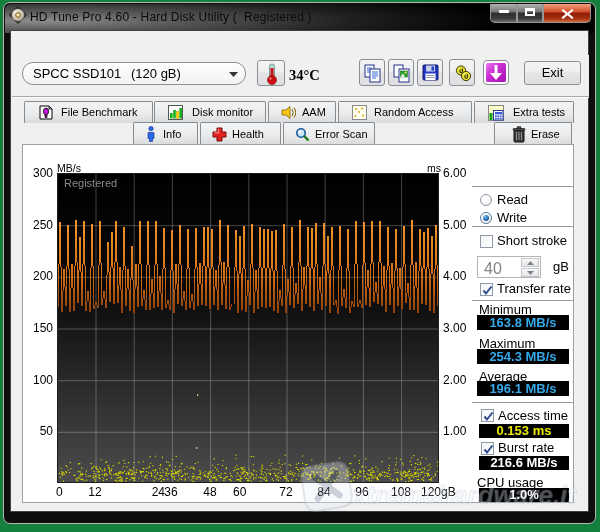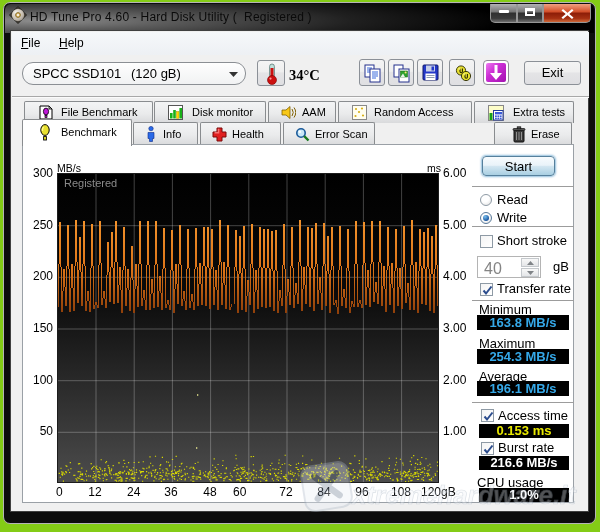--- a/index.html
+++ b/index.html
@@ -1,18 +1,18 @@
 <!DOCTYPE html>
 <html><head>
 <meta charset="utf-8">
 <style>
 *{margin:0;padding:0;box-sizing:border-box}
 html,body{width:600px;height:532px;background:#000;overflow:hidden;
   font-family:"Liberation Sans",sans-serif;}
-#scr{position:relative;width:600px;height:532px;background:#84cc16;}
+#scr{position:relative;width:600px;height:532px;background:#15803d;}
 .abs{position:absolute;}
 
 
 #win{position:absolute;left:3px;top:2px;width:593px;height:522px;
   border-radius:7px;background:#0d0d0d;border:1px solid #b5b5b5;
 }
 #titlebar{position:absolute;left:1px;top:1px;width:589px;height:29px;
   border-radius:6px 6px 0 0;
   background:radial-gradient(120% 170% at 6% 58%, #8e8e8e 0%, #5c5c5c 18%, #202020 44%, #000 66%);
 }
@@ -91,24 +91,20 @@
       <div id="btn-max" class="capbtn">
           <div class="capglyph" style="left:7px;top:4px;width:10px;height:8px;border:2px solid #fff;border-top-width:3px;background:transparent"></div>
         </div>
       <div id="btn-close" class="capbtn">
           <svg class="abs" style="left:17px;top:4px" width="13" height="12" viewBox="0 0 13 12">
             <path d="M2 1 L6.5 4.7 L11 1 L12.5 2.5 L8.3 6 L12.5 9.5 L11 11 L6.5 7.3 L2 11 L0.5 9.5 L4.7 6 L0.5 2.5 Z" fill="#fff"></path>
           </svg>
         </div>
     </div>
     <div id="client">
-      <div id="menubar">
-        <div class="menuitem" style="left:9px"><span style="text-decoration:underline">F</span>ile</div>
-        <div class="menuitem" style="left:47px"><span style="text-decoration:underline">H</span>elp</div>
-      </div>
       <div id="toolbar"></div>
       <div id="combo">
         <span class="abs" style="left:10px;top:3px">SPCC SSD101</span>
         <span class="abs" style="left:108px;top:3px">(120&nbsp;gB)</span>
         <svg class="abs" style="right:7px;top:9px" width="9" height="6">
             <polygon points="0,0 9,0 4.5,5" fill="#333"></polygon>
           </svg>
       </div>
 
       <div class="btn" style="left:246px;top:29px;width:28px;height:26px">
@@ -270,47 +266,39 @@
           <rect x="5.2" y="0.8" width="3.6" height="2" fill="#555" stroke="#111" stroke-width="0.7"></rect>
           <g stroke="#909090" stroke-width="1">
               <line x1="4.5" y1="6" x2="4.5" y2="14"></line>
               <line x1="7" y1="6" x2="7" y2="14"></line>
               <line x1="9.5" y1="6" x2="9.5" y2="14"></line>
             </g>
         </svg>
         <span class="lbl" style="left:36px;top:5px">Erase</span>
       </div>
 
-      <div class="tab" style="left:11px;top:88px;width:110px;height:27px;background:#fff;z-index:5">
-        <svg class="abs" style="left:16px;top:4px" width="12" height="18" viewBox="0 0 12 18">
-          <ellipse cx="6" cy="6" rx="4.2" ry="5.4" fill="#e8e030" stroke="#000" stroke-width="1"></ellipse>
-          <path d="M4.5 3 q-1.5 1.5 -1 4" stroke="#fffa90" stroke-width="1.4" fill="none"></path>
-          <rect x="4.6" y="12.6" width="2.8" height="3.4" fill="#e8e030" stroke="#000" stroke-width="0.9"></rect>
-        </svg>
-        <span class="lbl" style="left:38px;top:6px">Benchmark</span>
-      </div>
       <div id="page">
 
       <div class="axlbl" style="left:34px;top:17px;font-size:10.5px">MB/s</div>
       <div class="axlbl" style="left:404px;top:17px;font-size:10.5px">ms</div>
       <div class="axlbl" style="left:2px;top:21px;width:28px;text-align:right">300</div>
       <div class="axlbl" style="left:2px;top:73px;width:28px;text-align:right">250</div>
       <div class="axlbl" style="left:2px;top:124px;width:28px;text-align:right">200</div>
       <div class="axlbl" style="left:2px;top:176px;width:28px;text-align:right">150</div>
       <div class="axlbl" style="left:2px;top:228px;width:28px;text-align:right">100</div>
       <div class="axlbl" style="left:2px;top:279px;width:28px;text-align:right">50</div>
       <div class="axlbl" style="left:420px;top:21px">6.00</div>
       <div class="axlbl" style="left:420px;top:73px">5.00</div>
       <div class="axlbl" style="left:420px;top:124px">4.00</div>
       <div class="axlbl" style="left:420px;top:176px">3.00</div>
       <div class="axlbl" style="left:420px;top:228px">2.00</div>
       <div class="axlbl" style="left:420px;top:279px">1.00</div>
       <div class="axlbl" style="left:33px;top:340px">0</div>
       <div class="axlbl" style="left:57px;top:340px;width:30px;text-align:center">12</div>
-      <div class="axlbl" style="left:104px;top:340px;width:30px;text-align:left">24</div>
+      <div class="axlbl" style="left:112px;top:340px;width:30px;text-align:right">24</div>
       <div class="axlbl" style="left:133px;top:340px;width:30px;text-align:center">36</div>
       <div class="axlbl" style="left:172px;top:340px;width:30px;text-align:center">48</div>
       <div class="axlbl" style="left:210px;top:340px;width:30px;text-align:left">60</div>
       <div class="axlbl" style="left:248px;top:340px;width:30px;text-align:center">72</div>
       <div class="axlbl" style="left:286px;top:340px;width:30px;text-align:center">84</div>
       <div class="axlbl" style="left:324px;top:340px;width:30px;text-align:center">96</div>
       <div class="axlbl" style="left:361px;top:340px;width:34px;text-align:center">108</div>
       <div class="axlbl" style="left:398px;top:340px">120gB</div>
       <div class="abs" style="left:34px;top:28px;width:382px;height:310px;border:1px solid #1c1c1c">
       <svg width="380" height="308" viewBox="0 0 380 308" style="display:block">
@@ -343,23 +331,20 @@
                 <line x1="0" y1="206.7" x2="380" y2="206.7"></line>
           <line x1="0" y1="258.3" x2="380" y2="258.3"></line>
         </g>
         <text x="6" y="13" font-family="Liberation Sans, sans-serif" font-size="11" fill="#8a8a8a">Registered</text>
         <path d="M0.5 90.4V133.1M1.5 47.6V90.4M2.5 47.6V93.0M3.5 93.0V138.4M4.5 116.7V138.4M5.5 95.0V116.7M6.5 95.0V113.3M7.5 113.3V131.6M8.5 91.5V131.6M9.5 51.4V91.5M10.5 51.4V94.9M11.5 94.9V138.4M12.5 114.1V138.4M13.5 89.8V114.1M14.5 89.8V113.6M15.5 113.6V137.3M16.5 91.8V137.3M17.5 46.2V91.8M18.5 46.2V87.8M19.5 87.8V129.3M20.5 96.2V129.3M21.5 63.0V96.2M22.5 63.0V97.6M23.5 97.6V132.2M24.5 89.6V132.2M25.5 47.1V89.6M26.5 47.1V91.8M27.5 91.8V136.5M28.5 126.5V136.5M29.5 116.5V126.5M30.5 116.5V127.2M31.5 127.2V137.9M32.5 94.0V137.9M33.5 50.0V94.0M34.5 50.0V92.4M35.5 92.4V134.8M36.5 131.2V134.8M37.5 127.7V131.2M38.5 127.7V131.0M39.5 131.0V134.3M40.5 90.6V134.3M41.5 46.9V90.6M42.5 46.9V88.7M43.5 88.7V130.6M44.5 123.7V130.6M45.5 116.8V123.7M46.5 116.8V125.3M47.5 125.3V133.8M48.5 100.7V133.8M49.5 67.6V100.7M50.5 67.6V98.0M51.5 98.0V128.4M52.5 92.9V128.4M53.5 57.5V92.9M54.5 57.5V93.5M55.5 93.5V129.6M56.5 88.4V129.6M57.5 47.3V88.4M58.5 47.3V88.3M59.5 88.3V129.2M60.5 111.1V129.2M61.5 93.0V111.1M62.5 93.0V116.0M63.5 116.0V139.1M64.5 95.9V139.1M65.5 52.7V95.9M66.5 52.7V92.4M67.5 92.4V132.2M68.5 113.8V132.2M69.5 95.4V113.8M70.5 95.4V116.0M71.5 116.0V136.5M72.5 104.2V136.5M73.5 71.8V104.2M74.5 71.8V105.5M75.5 105.5V139.3M76.5 114.8V139.3M77.5 90.2V114.8M78.5 90.2V111.5M79.5 111.5V132.8M80.5 90.0V132.8M81.5 47.1V90.0M82.5 47.1V89.5M83.5 89.5V131.9M84.5 123.7V131.9M85.5 115.6V123.7M86.5 115.6V125.6M87.5 125.6V135.6M88.5 91.2V135.6M89.5 46.7V91.2M90.5 46.7V91.1M91.5 91.1V135.5M92.5 120.0V135.5M93.5 104.5V120.0M94.5 104.5V119.4M95.5 119.4V134.3M96.5 90.7V134.3M97.5 47.1V90.7M98.5 47.1V89.9M99.5 89.9V132.7M100.5 117.2V132.7M101.5 101.6V117.2M102.5 101.6V118.8M103.5 118.8V135.9M104.5 94.8V135.9M105.5 53.6V94.8M106.5 53.6V93.8M107.5 93.8V134.1M108.5 130.2V134.1M109.5 126.3V130.2M110.5 126.3V131.0M111.5 131.0V135.7M112.5 95.6V135.7M113.5 55.5V95.6M114.5 55.5V97.2M115.5 97.2V138.9M116.5 114.6V138.9M117.5 90.4V114.6M118.5 90.4V110.2M119.5 110.2V130.1M120.5 90.4V130.1M121.5 50.8V90.4M122.5 50.8V91.2M123.5 91.2V131.6M124.5 124.5V131.6M125.5 117.4V124.5M126.5 117.4V126.7M127.5 126.7V135.9M128.5 95.2V135.9M129.5 54.5V95.2M130.5 54.5V94.1M131.5 94.1V133.6M132.5 126.9V133.6M133.5 120.1V126.9M134.5 120.1V128.0M135.5 128.0V135.8M136.5 94.8V135.8M137.5 53.8V94.8M138.5 53.8V92.7M139.5 92.7V131.6M140.5 110.1V131.6M141.5 88.5V110.1M142.5 88.5V109.9M143.5 109.9V131.2M144.5 92.1V131.2M145.5 53.0V92.1M146.5 53.0V92.4M147.5 92.4V131.7M148.5 92.5V131.7M149.5 53.2V92.5M150.5 53.2V93.9M151.5 93.9V134.6M152.5 95.0V134.6M153.5 55.4V95.0M154.5 55.4V93.1M155.5 93.1V130.9M156.5 113.2V130.9M157.5 95.5V113.2M158.5 95.5V115.7M159.5 115.7V135.9M160.5 90.8V135.9M161.5 45.7V90.8M162.5 45.7V88.3M163.5 88.3V130.8M164.5 109.3V130.8M165.5 87.7V109.3M166.5 87.7V111.1M167.5 111.1V134.5M168.5 92.6V134.5M169.5 50.7V92.6M170.5 50.7V93.1M171.5 93.1V135.5M172.5 133.0V135.5M173.5 130.4V133.0M174.5 130.2V130.4M175.5 130.0V130.2M176.5 92.8V130.0M177.5 55.5V92.8M178.5 55.5V97.1M179.5 97.1V138.8M180.5 100.4V138.8M181.5 61.9V100.4M182.5 61.9V99.1M183.5 99.1V136.2M184.5 94.1V136.2M185.5 52.0V94.1M186.5 52.0V95.2M187.5 95.2V138.4M188.5 122.1V138.4M189.5 105.8V122.1M190.5 105.8V118.4M191.5 118.4V130.9M192.5 90.4V130.9M193.5 49.9V90.4M194.5 49.9V94.3M195.5 94.3V138.7M196.5 117.5V138.7M197.5 96.3V117.5M198.5 96.3V115.7M199.5 115.7V135.1M200.5 94.2V135.1M201.5 53.3V94.2M202.5 53.3V93.3M203.5 93.3V133.3M204.5 94.2V133.3M205.5 55.0V94.2M206.5 55.0V94.3M207.5 94.3V133.5M208.5 94.1V133.5M209.5 54.7V94.1M210.5 54.7V93.6M211.5 93.6V132.5M212.5 94.5V132.5M213.5 56.5V94.5M214.5 56.5V96.7M215.5 96.7V136.9M216.5 96.3V136.9M217.5 55.6V96.3M218.5 55.6V97.3M219.5 97.3V138.9M220.5 127.4V138.9M221.5 115.8V127.4M222.5 115.8V124.1M223.5 124.1V132.4M224.5 91.3V132.4M225.5 50.2V91.3M226.5 50.2V94.7M227.5 94.7V139.2M228.5 122.1V139.2M229.5 105.0V122.1M230.5 105.0V118.1M231.5 118.1V131.1M232.5 92.0V131.1M233.5 53.0V92.0M234.5 53.0V93.5M235.5 93.5V134.0M236.5 121.3V134.0M237.5 108.6V121.3M238.5 108.6V119.2M239.5 119.2V129.8M240.5 88.0V129.8M241.5 46.1V88.0M242.5 46.1V91.7M243.5 91.7V137.2M244.5 115.1V137.2M245.5 93.0V115.1M246.5 93.0V111.4M247.5 111.4V129.9M248.5 91.5V129.9M249.5 53.1V91.5M250.5 53.1V93.3M251.5 93.3V133.4M252.5 93.6V133.4M253.5 53.8V93.6M254.5 53.8V95.3M255.5 95.3V136.8M256.5 93.1V136.8M257.5 49.4V93.1M258.5 49.4V89.8M259.5 89.8V130.2M260.5 116.3V130.2M261.5 102.5V116.3M262.5 102.5V119.4M263.5 119.4V136.3M264.5 92.4V136.3M265.5 48.5V92.4M266.5 48.5V90.3M267.5 90.3V132.0M268.5 96.8V132.0M269.5 61.7V96.8M270.5 61.7V100.4M271.5 100.4V139.1M272.5 96.2V139.1M273.5 53.3V96.2M274.5 53.3V92.2M275.5 92.2V131.1M276.5 128.5V131.1M277.5 125.9V128.5M278.5 125.9V132.7M279.5 132.7V139.6M280.5 95.7V139.6M281.5 51.8V95.7M282.5 51.8V91.7M283.5 91.7V131.5M284.5 123.3V131.5M285.5 115.0V123.3M286.5 115.0V124.3M287.5 124.3V133.7M288.5 94.1V133.7M289.5 54.5V94.1M290.5 54.5V96.5M291.5 96.5V138.6M292.5 132.7V138.6M293.5 126.8V132.7M294.5 126.8V130.0M295.5 130.0V133.1M296.5 90.3V133.1M297.5 47.4V90.3M298.5 47.4V90.4M299.5 90.4V133.3M300.5 129.4V133.3M301.5 125.5V129.4M302.5 125.5V129.8M303.5 129.8V134.2M304.5 90.9V134.2M305.5 47.6V90.9M306.5 47.6V89.1M307.5 89.1V130.7M308.5 113.4V130.7M309.5 96.1V113.4M310.5 96.1V114.3M311.5 114.3V132.5M312.5 89.5V132.5M313.5 46.5V89.5M314.5 46.5V87.5M315.5 87.5V128.4M316.5 118.0V128.4M317.5 107.6V118.0M318.5 107.6V118.7M319.5 118.7V129.8M320.5 88.2V129.8M321.5 46.7V88.2M322.5 46.7V89.4M323.5 89.4V132.1M324.5 111.9V132.1M325.5 91.7V111.9M326.5 91.7V114.9M327.5 114.9V138.1M328.5 95.5V138.1M329.5 52.8V95.5M330.5 52.8V91.7M331.5 91.7V130.6M332.5 109.9V130.6M333.5 89.2V109.9M334.5 89.2V114.2M335.5 114.2V139.2M336.5 97.0V139.2M337.5 54.8V97.0M338.5 54.8V93.5M339.5 93.5V132.3M340.5 113.3V132.3M341.5 94.4V113.3M342.5 94.4V114.5M343.5 114.5V134.7M344.5 93.3V134.7M345.5 52.0V93.3M346.5 52.0V90.3M347.5 90.3V128.6M348.5 118.8V128.6M349.5 109.1V118.8M350.5 109.1V122.7M351.5 122.7V136.3M352.5 91.4V136.3M353.5 46.4V91.4M354.5 46.4V91.0M355.5 91.0V135.6M356.5 112.0V135.6M357.5 88.4V112.0M358.5 88.4V113.8M359.5 113.8V139.2M360.5 97.0V139.2M361.5 54.7V97.0M362.5 54.7V92.3M363.5 92.3V129.9M364.5 93.8V129.9M365.5 57.7V93.8M366.5 57.7V94.5M367.5 94.5V131.4M368.5 92.5V131.4M369.5 53.7V92.5M370.5 53.7V95.4M371.5 95.4V137.2M372.5 99.5V137.2M373.5 61.8V99.5M374.5 61.8V100.3M375.5 100.3V138.8M376.5 94.7V138.8M377.5 50.6V94.7M378.5 50.6V91.4M379.5 91.4V132.2" fill="none" stroke="url(#curvegrad)" stroke-width="1" shape-rendering="crispEdges"></path>
         <path d="M73.7 299.1h1.2M348.7 299.0h1.2M208.0 305.0h1.2M7.9 298.8h1.2M184.5 297.9h1.2M47.8 300.8h1.2M327.4 301.6h1.2M122.8 305.5h1.2M286.6 304.4h1.2M247.7 299.7h1.2M121.2 304.7h1.2M268.8 306.7h1.2M287.9 300.0h2.2M74.4 304.4h2.2M271.4 300.2h1.2M43.8 300.2h1.2M80.1 304.2h1.2M291.9 307.4h2.2M155.1 303.6h2.2M261.6 302.5h1.2M201.8 303.4h1.2M331.8 304.5h1.2M349.2 301.8h1.2M278.3 305.7h1.2M41.2 301.4h1.2M126.5 305.9h1.2M189.1 300.1h1.2M275.7 306.9h1.2M44.8 306.8h1.2M351.9 306.7h2.2M62.4 305.7h2.2M328.2 299.0h1.2M100.4 305.3h1.2M159.8 301.7h2.2M308.5 304.9h1.2M316.4 301.2h1.2M31.8 302.1h1.2M313.0 307.0h1.2M270.5 299.5h1.2M178.7 305.6h2.2M272.0 307.4h1.2M102.8 307.4h1.2M105.2 305.6h1.2M216.9 301.9h1.2M177.7 302.0h1.2M191.5 304.3h1.2M226.5 304.5h2.2M371.0 301.3h1.2M96.2 303.4h1.2M363.3 305.1h1.2M370.7 305.8h2.2M120.6 297.7h1.2M315.5 298.4h1.2M58.5 304.0h2.2M171.6 305.8h1.2M165.3 306.6h1.2M21.7 302.2h1.2M206.3 303.6h1.2M363.4 298.4h1.2M353.3 306.4h1.2M333.8 306.0h2.2M243.4 301.0h1.2M60.7 299.4h1.2M248.3 300.5h1.2M115.6 300.3h1.2M60.1 307.0h1.2M310.8 306.4h1.2M202.7 300.3h1.2M347.0 301.4h1.2M134.5 304.4h1.2M260.0 306.9h1.2M194.9 305.1h1.2M251.4 303.6h1.2M321.8 302.2h1.2M355.4 300.2h1.2M126.5 299.3h1.2M281.2 299.0h1.2M197.3 303.9h1.2M219.8 306.4h1.2M1.7 303.3h1.2M366.3 301.7h1.2M344.5 299.7h1.2M151.1 305.6h1.2M365.0 306.4h1.2M318.9 297.8h1.2M40.1 300.9h1.2M76.6 300.8h1.2M295.7 303.5h1.2M224.9 302.6h2.2M313.3 304.0h2.2M189.0 306.6h1.2M319.4 306.0h1.2M272.7 298.4h2.2M152.5 307.4h1.2M298.9 303.6h1.2M352.5 299.6h1.2M67.6 304.4h2.2M48.2 305.5h1.2M119.0 306.3h1.2M343.2 305.4h1.2M97.6 304.8h1.2M255.0 298.2h1.2M161.6 303.5h1.2M47.5 299.7h1.2M20.4 297.6h1.2M342.4 304.9h1.2M63.8 298.9h1.2M371.2 305.6h1.2M126.7 300.6h1.2M166.7 303.7h1.2M62.3 307.2h2.2M113.6 302.9h1.2M61.1 306.3h1.2M67.4 306.9h1.2M318.8 305.3h2.2M210.4 299.3h1.2M251.7 303.9h2.2M88.7 304.2h1.2M295.8 298.2h1.2M25.5 306.8h1.2M349.9 297.5h2.2M17.4 304.7h1.2M51.2 298.9h1.2M301.1 302.3h2.2M358.0 302.5h1.2M268.4 304.4h1.2M261.7 297.7h1.2M316.7 303.3h1.2M289.3 301.4h1.2M28.0 306.1h1.2M37.3 301.2h1.2M321.3 300.6h2.2M364.7 303.5h1.2M318.3 304.7h1.2M274.3 297.9h1.2M271.1 299.4h2.2M55.2 300.6h1.2M309.8 301.0h1.2M180.2 305.6h1.2M36.3 302.7h1.2M44.6 304.2h1.2M299.7 300.4h1.2M109.3 305.3h1.2M134.2 307.2h2.2M288.8 302.3h2.2M306.0 302.4h1.2M153.5 304.0h2.2M157.5 303.9h1.2M82.0 298.9h1.2M23.9 300.9h1.2M40.4 303.3h1.2M314.6 303.0h1.2M112.9 297.6h1.2M140.8 303.5h2.2M214.9 306.8h1.2M256.8 300.2h1.2M132.4 306.0h1.2M237.9 305.2h1.2M351.6 301.3h1.2M258.1 298.2h1.2M228.1 305.9h1.2M137.6 303.0h1.2M329.2 299.4h1.2M203.4 297.5h1.2M147.0 297.8h1.2M319.0 303.0h1.2M76.1 303.9h1.2M338.5 305.1h1.2M40.8 297.9h1.2M147.3 302.6h1.2M70.1 299.2h1.2M294.5 304.4h1.2M299.7 301.1h1.2M104.9 305.3h2.2M15.3 301.4h1.2M231.9 299.6h1.2M233.2 305.6h1.2M101.6 304.0h2.2M157.7 306.0h1.2M58.1 307.2h1.2M215.9 299.4h1.2M259.9 305.9h1.2M268.3 303.3h1.2M207.9 300.0h1.2M172.5 306.7h1.2M134.6 302.2h2.2M205.5 305.3h1.2M296.4 302.8h1.2M22.0 298.0h1.2M70.5 299.6h1.2M310.5 304.0h1.2M21.9 300.4h1.2M124.4 301.5h1.2M185.6 302.6h1.2M213.8 304.9h1.2M182.0 304.4h2.2M63.4 306.6h1.2M204.8 300.8h1.2M155.7 299.6h1.2M308.0 305.8h1.2M101.8 298.8h1.2M325.9 302.8h1.2M115.6 304.4h1.2M211.5 299.7h1.2M27.0 300.1h1.2M95.3 306.9h1.2M7.5 298.0h1.2M24.2 305.5h1.2M22.8 300.3h1.2M255.6 300.6h1.2M218.7 303.1h1.2M165.1 304.7h2.2M241.6 307.3h1.2M157.5 305.9h2.2M256.2 301.6h1.2M350.4 304.5h1.2M360.1 302.4h1.2M72.7 303.9h1.2M96.4 302.2h1.2M274.6 305.8h1.2M130.1 303.3h1.2M280.2 301.6h1.2M313.4 298.3h1.2M311.5 300.6h2.2M294.9 306.5h1.2M339.0 305.6h1.2M99.0 298.5h1.2M101.3 301.5h1.2M204.3 304.2h1.2M299.0 304.2h1.2M11.0 298.5h1.2M301.2 297.9h1.2M63.3 304.3h1.2M358.9 305.5h2.2M56.5 306.3h2.2M47.7 305.7h1.2M178.1 306.0h1.2M291.8 299.9h1.2M178.6 298.7h1.2M248.7 299.1h1.2M86.3 303.7h1.2M318.5 304.0h1.2M343.5 301.5h1.2M64.5 298.2h1.2M354.8 303.1h1.2M107.2 301.1h1.2M126.8 304.7h1.2M73.2 300.7h1.2M183.9 299.3h2.2M189.2 306.4h2.2M118.3 298.2h1.2M323.8 298.1h1.2M77.9 298.4h1.2M45.8 300.9h1.2M122.7 302.6h1.2M318.2 303.5h1.2M339.4 306.5h1.2M70.1 300.4h1.2M249.2 305.2h2.2M166.1 299.3h2.2M140.9 300.3h2.2M149.8 299.0h2.2M170.7 305.5h2.2M266.5 298.1h1.2M243.4 302.2h1.2M222.7 299.5h1.2M39.8 303.5h1.2M114.1 302.6h1.2M73.9 304.1h1.2M183.1 300.3h1.2M220.0 299.0h1.2M51.4 299.4h1.2M302.6 297.9h1.2M266.3 304.9h1.2M374.7 303.0h1.2M92.8 299.5h1.2M87.5 301.2h2.2M278.3 299.1h1.2M46.4 302.0h1.2M286.9 301.2h1.2M75.3 306.3h2.2M4.4 298.4h1.2M313.8 301.0h1.2M70.3 298.2h1.2M117.0 299.4h2.2M218.4 305.2h1.2M133.7 302.8h1.2M220.3 303.1h1.2M200.0 303.3h1.2M343.3 302.2h1.2M188.9 300.6h1.2M96.2 298.2h1.2M295.6 302.2h1.2M35.1 297.5h1.2M349.9 297.9h1.2M254.5 297.6h1.2M292.2 300.8h2.2M6.0 300.1h1.2M149.6 300.9h1.2M326.1 298.6h1.2M222.0 304.2h1.2M244.3 302.0h1.2M280.6 298.0h1.2M115.0 299.5h1.2M364.8 306.0h1.2M195.4 303.3h1.2M262.1 307.2h1.2M145.4 301.7h2.2M319.9 301.3h1.2M19.9 304.3h1.2M53.0 303.9h1.2M356.2 298.6h2.2M86.7 303.1h1.2M152.8 298.5h1.2M369.7 300.9h1.2M193.9 300.7h2.2M70.3 299.0h1.2M34.1 303.7h2.2M73.5 300.1h1.2M339.4 298.5h1.2M276.1 306.6h1.2M82.1 297.8h2.2M283.3 303.8h1.2M266.9 305.9h1.2M109.5 299.7h2.2M84.0 307.2h1.2M19.1 303.8h1.2M57.1 300.8h1.2M192.8 301.8h1.2M256.1 302.8h1.2M364.3 297.7h1.2M269.7 304.7h2.2M296.5 298.5h1.2M161.2 301.8h1.2M262.4 301.5h1.2M232.1 299.9h1.2M150.2 300.9h1.2M227.4 300.9h1.2M149.7 303.7h1.2M229.8 306.9h1.2M244.6 299.6h1.2M116.1 305.3h1.2M41.3 304.6h1.2M312.6 301.7h1.2M36.8 307.1h1.2M123.6 302.4h1.2M227.6 302.3h1.2M202.8 299.8h1.2M310.3 304.4h1.2M251.8 302.5h1.2M347.0 307.5h1.2M58.9 301.2h2.2M311.0 304.7h1.2M285.1 298.8h1.2M368.3 299.4h1.2M20.7 304.2h1.2M18.5 306.9h1.2M60.6 303.5h1.2M92.4 298.3h1.2M338.9 306.9h1.2M57.4 300.6h1.2M172.5 301.5h1.2M83.8 297.6h2.2M202.1 307.2h1.2M128.7 299.6h1.2M226.6 303.3h1.2M191.6 303.0h1.2M115.9 302.5h1.2M349.6 300.8h1.2M134.6 299.6h1.2M255.0 303.0h1.2M22.6 305.2h1.2M167.8 302.7h2.2M359.2 299.8h2.2M202.9 303.8h1.2M137.6 305.0h2.2M4.8 307.1h1.2M346.5 298.3h1.2M357.2 299.7h1.2M250.9 301.1h2.2M107.6 298.2h1.2M93.2 301.5h1.2M192.6 307.1h1.2M350.0 307.3h1.2M162.7 303.4h1.2M180.6 301.8h1.2M372.8 304.4h1.2M350.6 303.4h1.2M212.0 300.2h1.2M36.2 305.5h1.2M206.3 298.2h1.2M18.1 305.8h1.2M281.7 306.3h1.2M207.2 306.6h2.2M140.3 303.1h1.2M235.5 301.2h1.2M217.9 301.5h1.2M230.3 299.9h1.2M39.2 298.0h1.2M249.4 300.7h1.2M251.6 301.5h1.2M83.1 301.6h1.2M352.4 302.0h2.2M342.3 299.8h1.2M48.8 301.2h1.2M62.5 303.9h1.2M351.3 304.7h1.2M233.0 307.0h1.2M3.9 301.1h1.2M71.2 305.7h1.2M98.3 300.5h1.2M22.5 305.4h2.2M364.1 298.0h1.2M181.7 307.2h1.2M306.9 303.1h1.2M373.1 306.1h1.2M181.4 306.1h1.2M118.8 297.8h1.2M274.2 299.2h2.2M19.5 297.7h1.2M344.6 298.7h1.2M104.6 298.2h1.2M271.1 302.3h1.2M338.4 304.2h1.2M142.1 305.1h1.2M310.5 303.8h1.2M187.4 304.4h2.2M30.0 301.9h1.2M305.4 299.7h1.2M61.5 299.6h1.2M60.4 298.9h1.2M265.0 294.7h1.2M369.0 301.9h1.2M149.6 299.4h1.2M230.0 298.3h1.2M78.0 298.5h1.2M171.8 299.3h1.2M369.7 299.6h1.2M74.3 299.9h1.2M108.6 302.0h1.2M281.5 299.4h1.2M33.0 294.9h1.2M115.9 296.1h1.2M140.7 296.7h1.2M2.4 294.3h1.2M162.5 299.6h1.2M37.4 302.6h1.2M9.7 296.0h1.2M37.2 293.5h1.2M144.8 299.0h1.2M330.6 302.4h1.2M185.9 297.6h1.2M97.2 295.5h1.2M363.6 294.2h1.2M257.0 294.0h1.2M237.5 293.5h1.2M22.3 300.0h1.2M260.3 294.4h1.2M60.0 298.5h1.2M365.9 299.3h1.2M195.0 296.3h1.2M12.3 294.8h1.2M211.8 300.4h1.2M356.5 293.2h1.2M341.8 300.3h1.2M347.1 298.6h1.2M186.5 296.9h1.2M330.8 296.5h1.2M216.8 301.0h1.2M255.2 298.9h1.2M321.6 299.7h1.2M330.4 296.5h1.2M312.3 301.7h1.2M114.0 299.5h1.2M74.9 293.8h1.2M369.4 301.3h1.2M81.1 296.8h1.2M175.1 296.7h1.2M42.0 295.1h1.2M369.1 299.2h1.2M149.1 302.5h1.2M99.0 299.0h1.2M151.1 297.6h1.2M27.9 297.1h1.2M113.7 296.7h1.2M362.0 300.5h1.2M290.4 297.9h1.2M69.3 298.0h1.2M86.8 302.3h1.2M301.5 298.1h1.2M190.6 299.3h1.2M372.1 293.2h1.2M193.6 300.0h1.2M93.0 300.0h1.2M335.9 295.2h1.2M107.5 294.8h1.2M134.3 302.6h1.2M356.6 302.5h1.2M61.4 297.6h1.2M217.3 295.3h1.2M94.5 296.4h1.2M240.5 297.3h1.2M72.6 300.6h1.2M366.2 295.4h1.2M345.0 299.4h1.2M120.0 299.6h1.2M332.1 300.3h1.2M62.1 298.1h1.2M239.9 295.5h1.2M255.1 300.9h1.2M346.1 297.5h1.2M176.5 293.5h1.2M173.6 302.9h1.2M235.0 302.2h1.2M154.3 296.8h1.2M253.0 297.7h1.2M288.3 296.9h1.2M186.8 301.4h1.2M57.3 299.5h1.2M0.7 299.4h1.2M167.7 294.6h1.2M16.3 301.3h1.2M53.0 295.1h1.2M338.1 298.5h1.2M183.9 293.8h1.2M356.5 295.3h1.2M159.7 297.6h1.2M82.6 298.3h1.2M325.7 298.1h1.2M112.8 300.0h1.2M348.3 301.8h1.2M359.1 295.5h1.2M336.5 299.0h1.2M351.0 295.9h1.2M203.2 298.0h1.2M93.0 302.3h1.2M321.1 299.6h1.2M294.8 295.9h1.2M362.4 298.5h1.2M275.9 293.7h1.2M21.0 302.3h1.2M330.1 294.4h1.2M262.9 298.8h1.2M3.3 300.4h1.2M197.6 297.7h1.2M180.2 294.9h1.2M323.5 301.5h1.2M252.3 300.4h1.2M38.0 294.6h1.2M369.2 296.8h1.2M90.2 298.9h1.2M34.8 301.7h1.2M3.1 297.9h1.2M376.9 301.4h1.2M182.4 298.2h1.2M4.5 299.8h1.2M136.0 295.3h1.2M51.1 297.4h1.2M259.3 298.4h1.2M236.6 299.4h1.2M185.3 295.2h1.2M208.5 295.5h1.2M354.2 301.2h1.2M50.9 295.9h1.2M268.5 296.6h1.2M119.8 297.2h1.2M319.4 295.0h1.2M378.7 297.3h1.2M207.6 302.2h1.2M270.2 301.4h1.2M204.0 294.1h1.2M190.3 295.0h1.2M356.5 300.1h1.2M66.0 297.1h1.2M219.4 299.3h1.2M141.8 298.9h1.2M270.8 298.0h1.2M154.9 301.3h1.2M181.8 302.3h1.2M74.2 297.3h1.2M77.9 295.9h1.2M23.6 301.0h1.2M341.8 298.0h1.2M101.2 294.6h1.2M345.4 297.3h1.2M46.6 299.7h1.2M175.8 296.2h1.2M347.8 300.5h1.2M122.3 298.0h1.2M270.4 302.7h1.2M46.3 296.4h1.2M238.4 293.8h1.2M156.5 302.7h1.2M7.1 297.6h1.2M277.4 295.3h1.2M264.5 302.8h1.2M309.8 296.5h1.2M239.5 300.0h1.2M7.3 297.8h1.2M358.7 298.0h1.2M370.6 296.0h1.2M146.1 300.9h1.2M52.4 300.7h1.2M112.8 301.1h1.2M265.4 293.2h1.2M240.2 301.7h1.2M192.5 298.9h1.2M35.8 299.5h1.2M265.9 300.5h1.2M232.1 297.1h1.2M290.0 294.2h1.2M131.3 294.2h1.2M73.0 296.0h1.2M272.2 295.4h1.2M61.8 302.9h1.2M274.2 293.6h1.2M211.7 296.0h1.2M360.7 295.2h1.2M134.8 294.4h1.2M23.9 299.7h1.2M64.4 299.0h1.2M245.2 294.3h1.2M308.6 299.8h1.2M361.8 295.7h1.2M314.0 298.3h1.2M134.6 293.2h1.2M345.7 302.8h1.2M23.2 294.1h1.2M346.7 302.9h1.2M311.2 296.0h1.2M365.8 293.7h1.2M317.2 293.1h1.2M3.6 299.9h1.2M96.6 296.3h1.2M149.2 303.0h1.2M43.8 296.9h1.2M359.8 301.9h1.2M246.5 298.2h1.2M313.7 293.9h1.2M222.7 297.1h1.2M266.0 297.2h1.2M248.4 294.2h1.2M328.9 302.4h1.2M187.6 298.9h1.2M41.2 293.7h1.2M376.6 299.9h1.2M311.1 296.8h1.2M198.0 301.1h1.2M90.5 293.6h1.2M103.6 302.4h1.2M107.6 299.5h1.2M289.0 298.2h1.2M67.8 299.5h1.2M357.0 298.5h1.2M116.9 298.1h1.2M312.1 298.9h1.2M67.8 300.3h1.2M58.5 299.7h1.2M177.8 295.5h1.2M179.2 299.7h1.2M330.4 296.5h1.2M242.4 294.9h1.2M203.0 295.2h1.2M141.8 297.0h1.2M82.7 297.5h1.2M195.4 296.8h1.2M27.9 302.2h1.2M119.9 301.6h1.2M347.6 301.3h1.2M195.4 296.2h1.2M313.0 295.3h1.2M109.2 296.8h1.2M233.6 300.4h1.2M153.1 302.3h1.2M39.6 297.5h1.2M188.8 298.7h1.2M139.4 302.9h1.2M88.0 297.6h1.2M179.2 295.0h1.2M278.5 302.2h1.2M76.2 298.6h1.2M234.2 298.7h1.2M211.8 299.6h1.2M304.9 296.7h1.2M122.8 296.3h1.2M184.2 295.6h1.2M242.9 294.6h1.2M305.8 297.5h1.2M102.5 301.5h1.2M201.6 296.3h1.2M369.4 291.8h1.2M101.5 291.8h1.2M120.9 296.1h1.2M221.7 293.3h1.2M248.5 293.7h1.2M278.4 295.3h1.2M50.6 294.1h1.2M123.4 289.2h1.2M38.1 292.2h1.2M125.9 295.3h1.2M90.6 292.2h1.2M60.6 289.0h1.2M239.9 289.4h1.2M182.9 294.6h1.2M272.9 294.9h1.2M379.0 291.8h1.2M361.8 288.3h1.2M94.2 291.8h1.2M167.8 293.8h1.2M11.7 288.6h1.2M216.6 295.2h1.2M223.7 290.5h1.2M46.0 296.8h1.2M132.5 293.2h1.2M70.0 288.6h1.2M330.8 291.6h1.2M19.9 289.9h1.2M178.4 291.3h1.2M158.2 295.4h1.2M21.1 289.6h1.2M303.5 293.1h1.2M288.0 295.7h1.2M226.1 289.8h1.2M244.4 293.8h1.2M72.2 296.6h1.2M361.6 290.5h1.2M244.0 289.4h1.2M35.3 292.4h1.2M257.5 291.6h1.2M50.2 293.6h1.2M220.1 295.5h1.2M128.1 292.7h1.2M7.4 291.8h1.2M64.7 292.8h1.2M71.0 295.6h1.2M88.2 294.2h1.2M136.7 289.5h1.2M338.8 296.0h1.2M246.0 295.5h1.2M159.5 290.5h1.2M211.9 291.5h1.2M116.8 292.8h1.2M230.6 290.7h1.2M237.8 290.2h1.2M104.1 296.3h1.2M344.7 291.0h1.2M267.5 295.4h1.2M66.1 289.5h1.2M356.9 289.4h1.2M154.0 291.3h1.2M301.4 296.2h1.2M102.1 290.6h1.2M247.1 290.6h1.2M361.7 288.3h1.2M248.3 290.5h1.2M359.0 290.4h1.2M111.3 291.1h1.2M68.3 292.9h1.2M292.3 289.6h1.2M182.3 293.5h1.2M49.9 291.7h1.2M185.6 293.3h1.2M122.8 289.9h1.2M214.3 294.8h1.2M283.0 292.1h1.2M300.7 289.5h1.2M303.7 292.4h1.2M92.0 289.3h1.2M261.6 292.4h1.2M60.2 288.9h1.2M267.7 294.3h1.2M251.1 293.6h1.2M49.5 291.7h1.2M352.8 290.6h1.2M34.0 293.6h1.2M121.2 292.5h1.2M96.9 296.7h1.2M194.8 290.7h1.2M314.6 296.9h1.2M203.4 292.8h1.2M39.3 295.6h1.2M84.3 294.3h1.2M357.2 289.3h1.2M110.9 291.9h1.2M220.2 289.1h1.2M85.4 294.9h1.2M139.4 288.2h1.2M32.8 289.8h1.2M108.6 295.1h1.2M52.7 296.6h1.2M203.6 291.1h1.2M8.2 292.4h1.2M371.3 290.3h1.2M54.6 291.6h1.2M47.2 288.6h1.2M239.1 295.5h1.2M362.4 289.8h1.2M135.0 293.9h1.2M277.4 294.9h1.2M32.4 289.8h1.2M156.6 293.4h1.2M262.9 289.2h1.2M46.3 294.6h1.2M274.6 289.8h1.2M164.0 291.5h1.2M378.9 288.1h1.2M337.0 290.9h1.2M291.3 289.4h1.2M232.1 291.5h1.2M307.3 293.0h1.2M194.9 282.5h1.2M244.1 282.0h1.2M355.1 281.6h1.2M117.6 282.4h1.2M337.8 284.3h1.2M103.8 283.4h1.2M177.2 281.3h1.2M296.2 281.9h1.2M323.4 287.6h1.2M109.9 288.2h1.2M367.4 284.8h1.2M42.6 285.8h1.2M80.2 288.4h1.2M155.6 284.9h1.2M353.1 283.8h1.2M220.6 286.0h1.2M351.7 287.4h1.2M341.8 285.3h1.2M300.7 286.6h1.2M164.4 286.7h1.2M192.6 282.6h1.2M96.9 282.2h1.2M108.0 287.9h1.2M177.6 284.7h1.2M280.9 284.2h1.2M337.9 288.2h1.2M307.3 284.9h1.2M344.2 289.1h1.2M113.9 285.5h1.2M91.4 282.9h1.2M75.6 288.5h1.2M363.2 283.5h1.2M359.1 285.6h1.2M213.3 289.2h1.2M226.6 281.2h1.2M253.2 286.0h1.2M330.7 284.3h1.2M65.3 286.4h1.2M84.7 287.7h1.2M47.9 287.5h1.2" stroke="#d8d800" stroke-width="1.1" fill="none"></path>
         <path d="M139 221h1.3 M138 274h1.3" stroke="#e8e890" stroke-width="1.3" fill="none"></path>
       </svg>
       </div>
 
-        <div class="abs" style="left:459px;top:11px;width:73px;height:20px;border:1px solid #56809c;border-radius:4px;
-          background:linear-gradient(180deg,#f7fbfd 0%,#e9f3f9 46%,#d2e6f1 52%,#a9cfe2 100%);
-          box-shadow:0 0 2px 1px rgba(110,170,210,0.75);font-size:13px;text-align:center;line-height:19px">Start</div>
         <div class="sep" style="top:41px"></div>
         <div class="radio" style="left:457px;top:49px"></div>
         <div class="ctl-lbl" style="left:474px;top:47px">Read</div>
         <div class="radio" style="left:457px;top:67px;border-color:#5a7a9a">
             <div class="abs" style="left:2px;top:2px;width:6px;height:6px;border-radius:50%;background:radial-gradient(circle at 35% 30%,#7ac0ee,#1a56a0 70%)"></div>
           </div>
         <div class="ctl-lbl" style="left:474px;top:65px">Write</div>
         <div class="sep" style="top:81px"></div>
         <div class="chk" style="left:457px;top:90px"></div>
         <div class="ctl-lbl" style="left:474px;top:88px">Short stroke</div>

